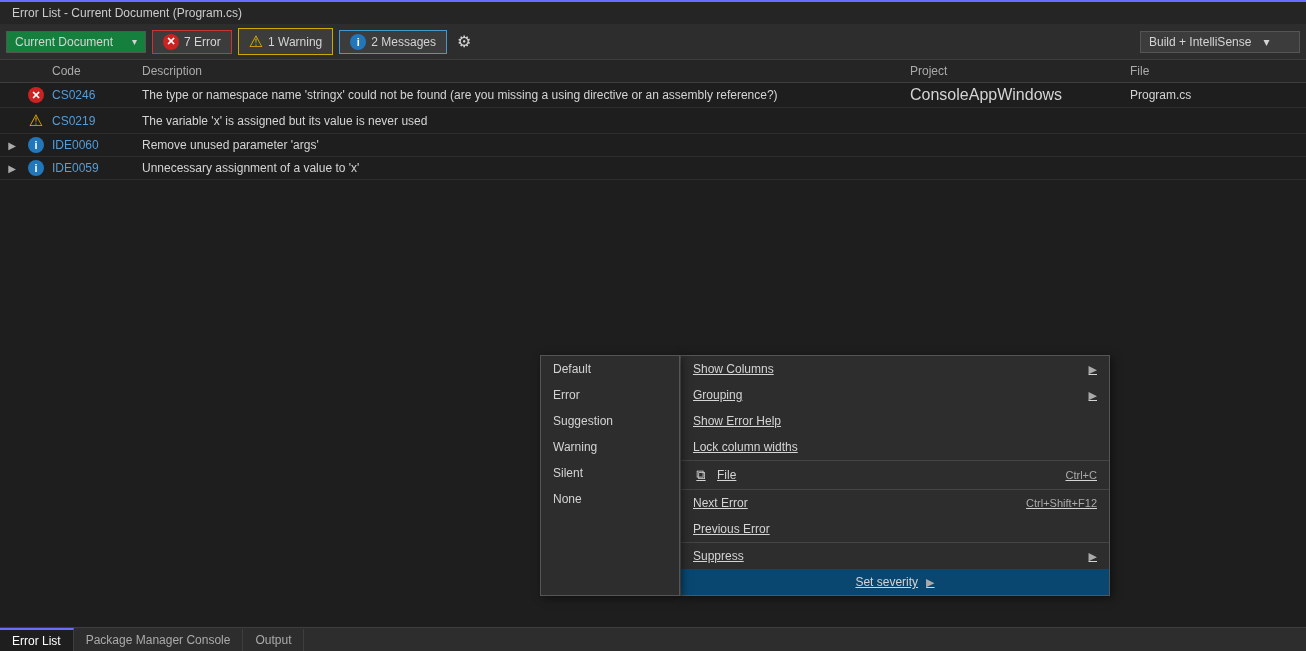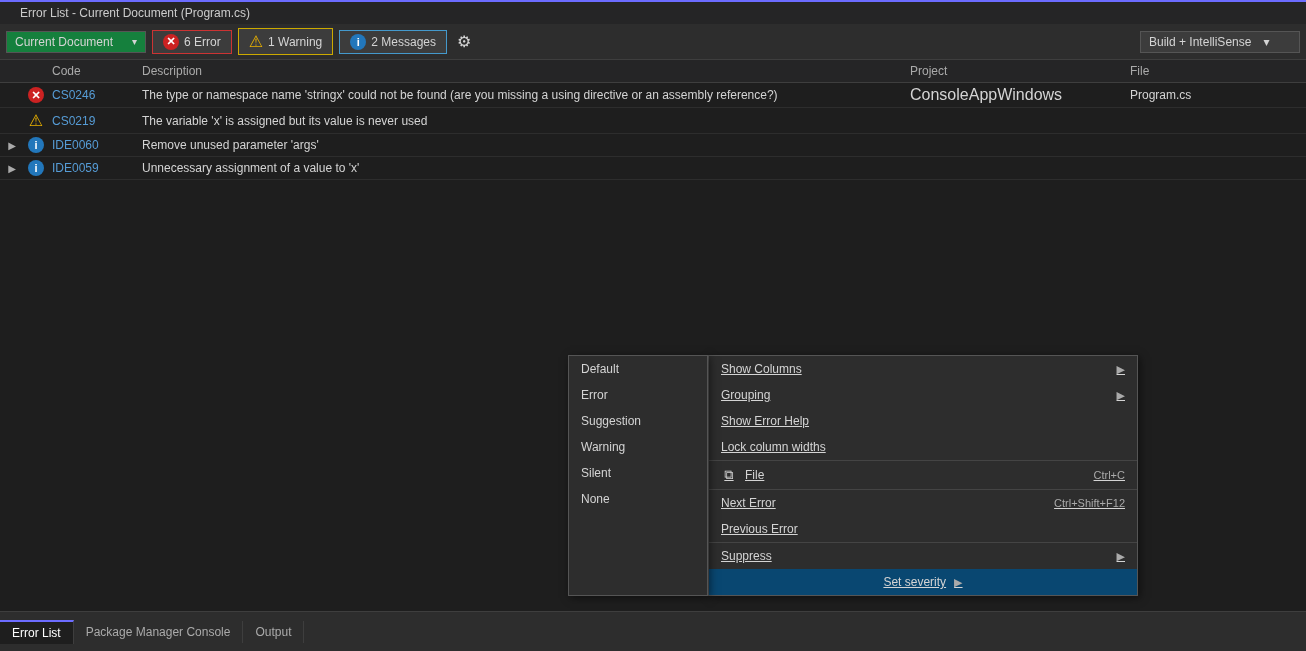--- a/index.html
+++ b/index.html
@@ -12,21 +12,21 @@
       height: 651px;
       overflow: hidden;
       display: flex;
       flex-direction: column;
     }
 
     
     .title-bar {
       background: #252526;
       border-top: 2px solid #6c6cff;
-      padding: 4px 20px;
+      padding: 4px 12px;
       font-size: 12px;
       color: #cccccc;
     }
 
     
     .toolbar {
       background: #2d2d2d;
       display: flex;
       align-items: center;
       padding: 4px 6px;
@@ -258,21 +258,21 @@
       font-size: 12px;
       color: #d4d4d4;
     }
 
     
     .bottom-tabs {
       background: #2d2d2d;
       display: flex;
       align-items: center;
       border-top: 1px solid #3e3e3e;
-      height: 40px;
+      height: 24px;
     }
 
     .bottom-tab {
       padding: 4px 12px;
       font-size: 12px;
       cursor: pointer;
       color: #aaaaaa;
       border-right: 1px solid #3e3e3e;
     }
 
@@ -290,21 +290,21 @@
 </div>
 
 <div class="toolbar">
   <div class="dropdown-btn">
     <span>Current Document</span>
     <span class="arrow">▾</span>
   </div>
 
   <button class="filter-btn error">
     <span class="err-icon">✕</span>
-    <span>6 Error</span>
+    <span>7 Error</span>
   </button>
 
   <button class="filter-btn warning">
     <span class="warn-icon">⚠</span>
     <span>1 Warning</span>
   </button>
 
   <button class="filter-btn message">
     <span class="info-icon-row">i</span>
     <span>2 Messages</span>
@@ -372,21 +372,21 @@
       <div class="info-icon-row">i</div>
     </div>
     <span class="code">IDE0059</span>
     <span class="description">Unnecessary assignment of a value to 'x'</span>
     <span class="project"></span>
     <span class="file"></span>
     <span></span>
   </div>
 </div>
 
-<div class="context-menu-container" style="left: 568px; top: 355px;">
+<div class="context-menu-container" style="left: 540px; top: 355px;">
 
   <div class="sub-menu" style="position:relative; top:0; left:0; width:140px; z-index:110;">
     <div class="sub-menu-item">Default</div>
     <div class="sub-menu-item">Error</div>
     <div class="sub-menu-item">Suggestion</div>
     <div class="sub-menu-item">Warning</div>
     <div class="sub-menu-item">Silent</div>
     <div class="sub-menu-item">None</div>
   </div>
 

